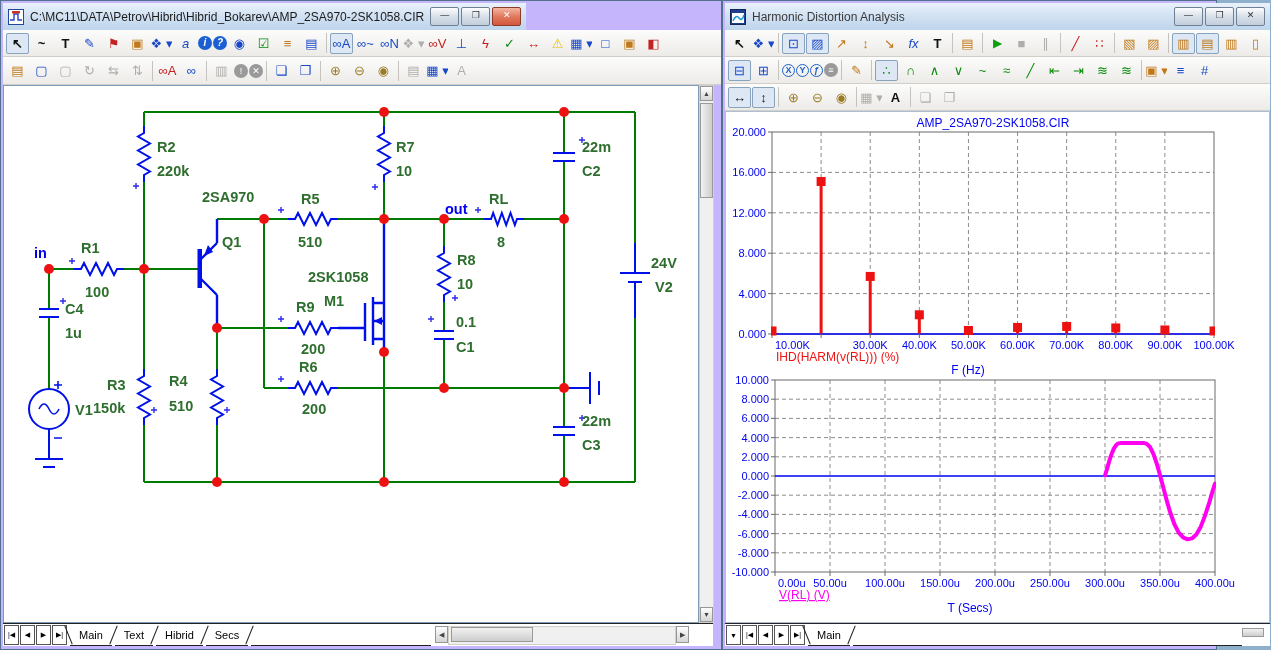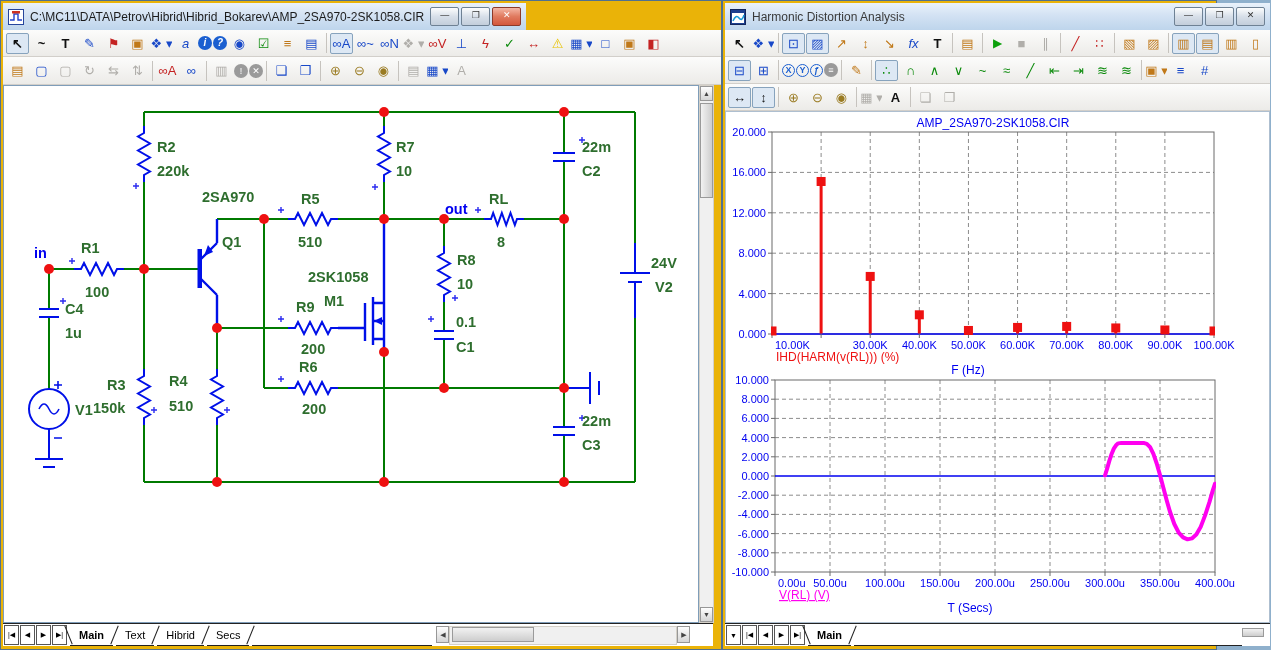--- a/index.html
+++ b/index.html
@@ -1,19 +1,19 @@
 <!DOCTYPE html>
 <html><head>
 <meta charset="utf-8">
 <style>
   html,body{margin:0;padding:0}
   body{width:1271px;height:650px;position:relative;background:#8fb0cc;
        font-family:"Liberation Sans",sans-serif;overflow:hidden;
        -webkit-font-smoothing:antialiased}
-  .window{position:absolute;background:#eab308;border:1px solid #51718f;box-sizing:border-box}
+  .window{position:absolute;background:#c4b5fd;border:1px solid #51718f;box-sizing:border-box}
   #win-left{left:0;top:0;width:722px;height:650px}
   #win-right{left:722px;top:0;width:495px;height:650px}
 
   .titlebar{position:absolute;left:2px;top:2px;height:27px;display:flex;align-items:center;
             gap:6px;padding:0 5px;box-sizing:border-box;
             background:linear-gradient(#eaf2fb,#d3e2f3 45%,#bed5ec)}
   .titlebar .wtitle{font-size:12px;color:#1b1b1b;white-space:nowrap;overflow:hidden}
   .capbtns{margin-left:auto;display:flex;gap:2px}
   .capbtn{width:27px;height:17px;border:1px solid #6e8194;border-radius:2px;
           background:linear-gradient(#fdfdfd,#d7dfe9 50%,#c3cedb);
@@ -49,21 +49,21 @@
   .sbtn{position:absolute;background:linear-gradient(#fefefe,#d5d5d5);border:1px solid #979797;
         color:#444;font-size:7px;display:flex;align-items:center;justify-content:center;box-sizing:border-box}
   .sthumb{position:absolute;background:linear-gradient(90deg,#f2f2f2,#cdcdcd);border:1px solid #9a9a9a;box-sizing:border-box}
   .sthumb.h{background:linear-gradient(#f2f2f2,#cdcdcd)}
 
   .tabrow{position:absolute;left:2px;top:622px;height:23px;background:#fff;border-top:1px solid #222;
           display:flex;align-items:stretch;font-size:11px;box-sizing:border-box}
   .navbtn{width:15px;border:1px solid #555;background:#fff;font-size:7px;display:flex;
           align-items:center;justify-content:center;margin:1px 0 1px 1px;box-sizing:border-box}
   .tab{display:flex;align-items:center;padding:0 9px;border-bottom:1px solid #222;position:relative}
-  .tab.sel{font-weight:bold}
+  .tab.sel{font-weight:normal}
   .tabdiv{width:1px;background:#222;transform:rotate(22deg);margin:1px 1px}
   .tabfill{flex:0 0 auto;border-bottom:1px solid #222}
 
   
   #rw-tb1{top:29px;width:545px;height:27px}
   #rw-tb2{top:56px;width:545px;height:27px}
   #rw-tb3{top:83px;width:545px;height:27px}
   #rw-charts{position:absolute;left:2px;top:110px;width:545px;height:512px;background:#fff;
              border:1px solid #aebfd0;box-sizing:border-box}
   svg text{font-family:"Liberation Sans",sans-serif}

